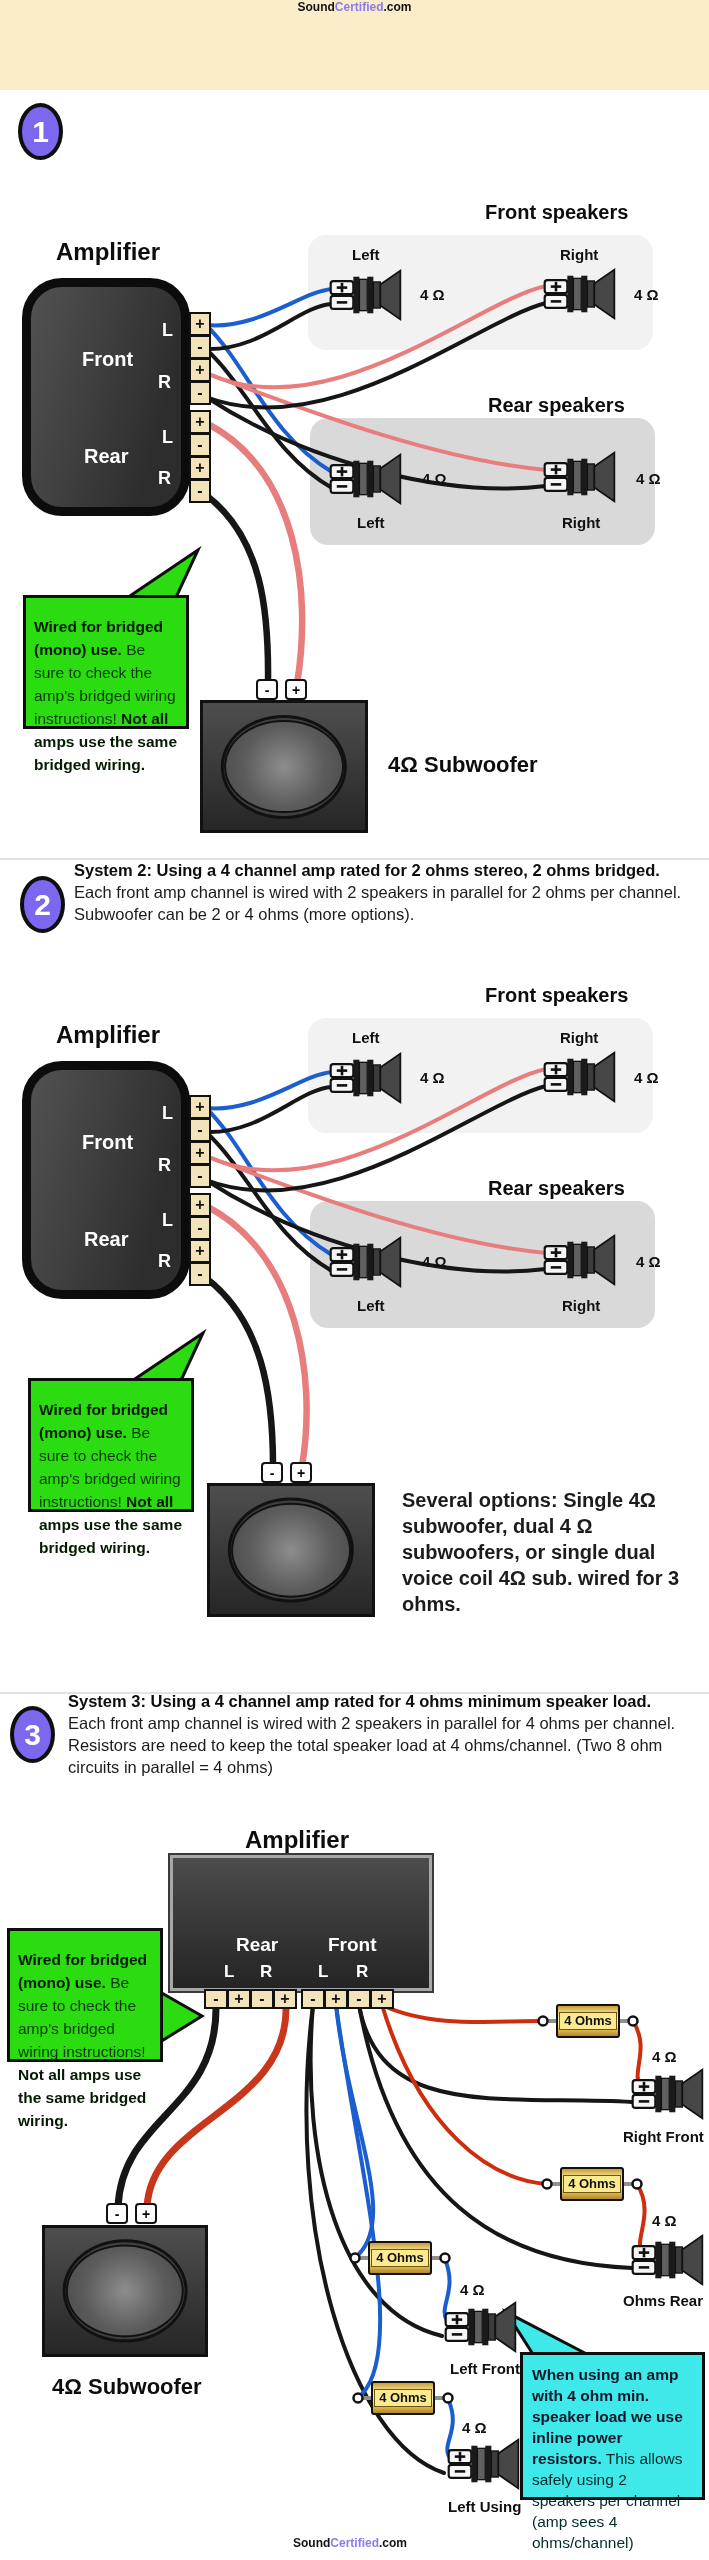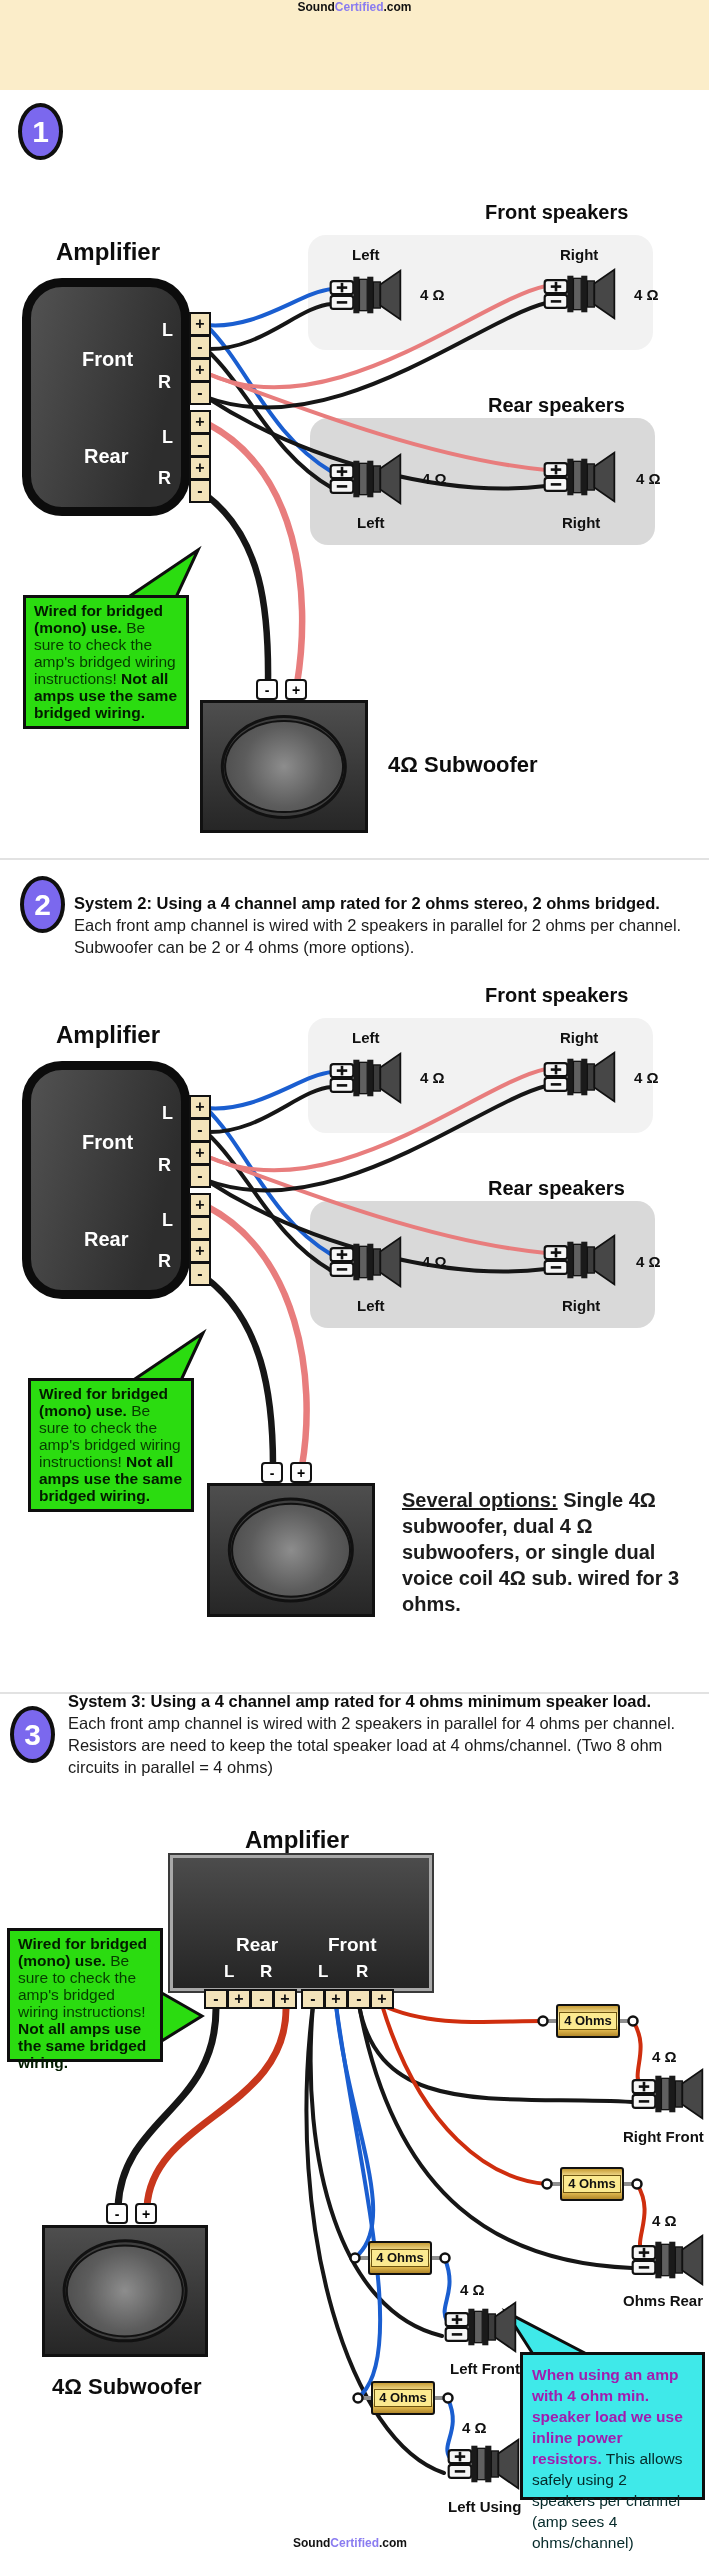--- a/index.html
+++ b/index.html
@@ -59,34 +59,34 @@
 
   
   .sub { position:absolute; background:linear-gradient(180deg,#4e4e4e,#262626); border:3px solid #111; z-index:10; }
   .sub .ring1 { position:absolute; left:50%; top:50%; transform:translate(-50%,-50%); width:78%; height:82%;
     border-radius:50%; border:3px solid #111; background:#3f3f3f; }
   .sub .ring2 { position:absolute; left:50%; top:50%; transform:translate(-50%,-50%); width:74%; height:74%;
     border-radius:50%; border:2px solid #111; background:radial-gradient(circle,#8d8d8d 0%,#5c5c5c 55%,#474747 100%); }
   .sub-lbl { position:absolute; font-size:22px; font-weight:bold; color:#0d0d0d; z-index:30; }
 
   
-  .callout { position:absolute; background:#2bdc10; border:3px solid #0e0e0e; padding:4px 8px;
-    font-size:15.5px; line-height:17px; color:#063c00; z-index:20; }
+  .callout { position:absolute; background:#2bdc10; border:3px solid #0e0e0e; padding:17px 8px;
+    font-size:15.5px; line-height:23px; color:#063c00; z-index:20; }
   .callout b { color:#031c00; }
   .note { position:absolute; background:#3fe9e9; border:3px solid #0e0e0e; padding:9px 9px;
     font-size:15.5px; line-height:21px; color:#052a2a; z-index:20; }
-  .note b { color:#a21caf; }
+  .note b { color:#0f172a; }
 
   
   .resistor { position:absolute; width:64px; height:34px; border:2.5px solid #111; border-radius:3px;
     background:linear-gradient(180deg,#c79d36 0%,#ecd382 20%,#f8eda9 38%,#f8eda9 62%,#dfb74e 80%,#b2882a 100%);
     display:flex; align-items:center; justify-content:center; z-index:10; }
   .resistor span { background:#fcea90; border:1px solid #6d5510; padding:0 4px; font-size:13px; font-weight:bold; color:#111; line-height:16px; }
   #wires { position:absolute; left:0; top:0; z-index:5; }
-  .underl { text-decoration:underline; }
+  .underl { }
 </style>
 </head>
 <body>
 
 <div id="page">
 
   <div class="hdr">
     <div class="brand"><span>Sound</span><span class="mid">Certified</span><span>.com</span></div>
   </div>
 
@@ -261,21 +261,21 @@
     </div>
   <div class="sub" style="left:200px; top:700px; width:168px; height:133px;">
     <div class="ring1"></div>
     <div class="ring2"></div>
   </div>
   <div class="sub-lbl" style="left:388px; top:752px;">4Ω Subwoofer</div>
 
   <div class="divider" style="top:858px;"></div>
 
   <div class="num-circle" style="left:20px; top:876px;">2</div>
-  <p class="sys-text" style="left:74px; top:892px; width:608px;"><b>System 2: Using a 4 channel amp rated for 2 ohms stereo, 2 ohms bridged.</b><span> Each front amp channel is wired with 2 speakers in parallel for 2 ohms per channel. Subwoofer can be 2 or 4 ohms (more options).</span></p>
+  <p class="sys-text" style="left:74px; top:859px; width:608px;"><b>System 2: Using a 4 channel amp rated for 2 ohms stereo, 2 ohms bridged.</b><span> Each front amp channel is wired with 2 speakers in parallel for 2 ohms per channel. Subwoofer can be 2 or 4 ohms (more options).</span></p>
 
   <div class="amp-title" style="left:56px; top:1021px;">Amplifier</div>
   <div class="amp-v" style="left:22px; top:1061px;">
     <span class="albl" style="left:51px; top:61px;">Front</span>
     <span class="achan" style="left:131px; top:33px;">L</span>
     <span class="achan" style="left:127px; top:85px;">R</span>
     <span class="albl" style="left:53px; top:158px;">Rear</span>
     <span class="achan" style="left:131px; top:140px;">L</span>
     <span class="achan" style="left:127px; top:181px;">R</span>
   </div>

